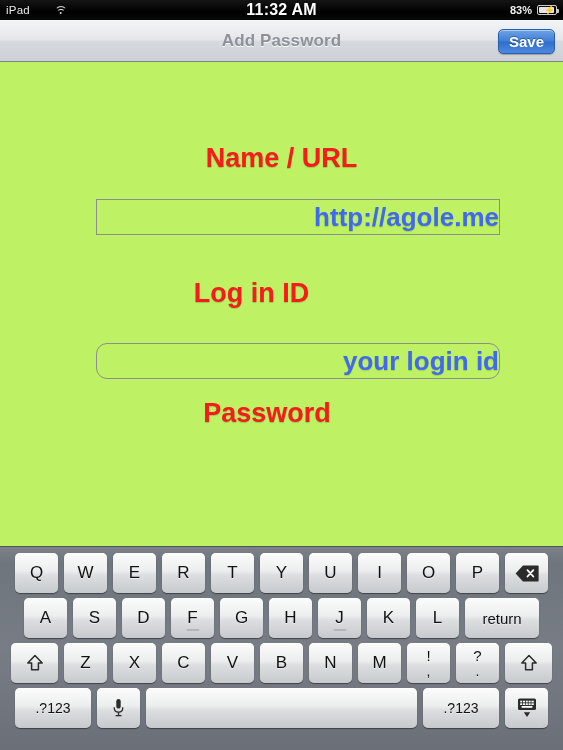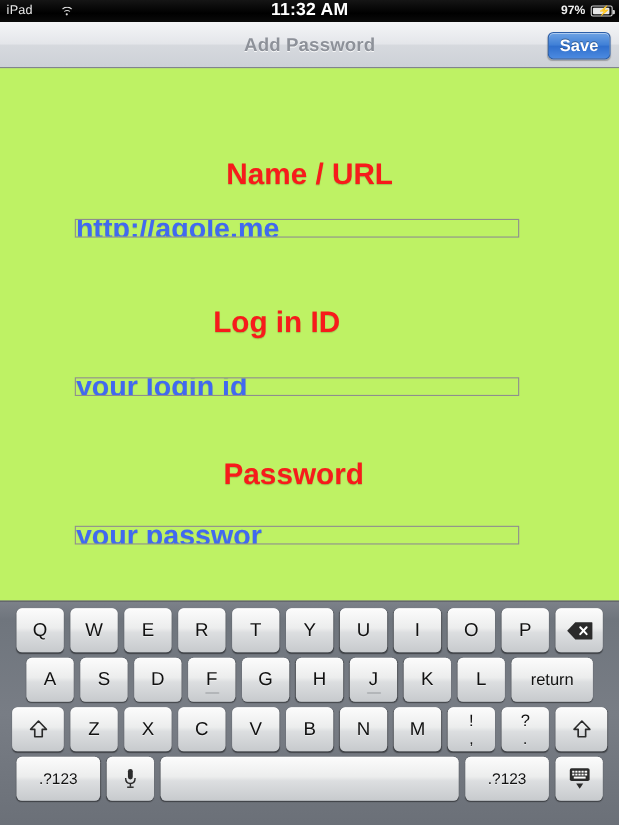--- a/index.html
+++ b/index.html
@@ -135,41 +135,42 @@
   }
   .field-label {
     text-align: center;
     color: #f71b1b;
     font-weight: bold;
     font-size: 27px;
     text-shadow: 0 1px 1px rgba(0,0,0,0.18);
   }
   .field-box {
     box-sizing: border-box;
-    height: 17px;
+    height: 36px;
     border: 1px solid #8e8e8e;
     background: transparent;
     display: flex;
     align-items: center;
-    justify-content: flex-start;
+    justify-content: flex-end;
     overflow: hidden;
+    margin-left: 28px;
   }
   .field-text {
     color: #4169f0;
     font-weight: bold;
     font-size: 26px;
     white-space: nowrap;
     text-shadow: 0 1px 1px rgba(0,0,0,0.15);
   }
   
   #g1-label { position:absolute; left:0; top:81px;  width:563px; }
   #g1-box   { position:absolute; left:68px; top:137px; width:404px; }
   #g2-label { position:absolute; left:0; top:216px; width:503px; }
-  #g2-box   { position:absolute; left:68px; top:281px; width:404px; }
-  #g3-label { position:absolute; left:0; top:354px; width:534px; }
+  #g2-box   { position:absolute; left:68px; top:281px; width:404px;border-radius:11px; }
+  #g3-label { position:absolute; left:0; top:336px; width:534px; }
   #g3-box   { position:absolute; left:68px; top:416px; width:404px; }
 
   
   .keyboard {
     position: absolute;
     left: 0; top: 546px;
     width: 563px;
     height: 204px;
     background: linear-gradient(to bottom, #7c8189 0%, #6f757d 8%, #787d85 50%, #6b7078 100%);
     border-top: 1px solid #4e5259;
@@ -227,21 +228,21 @@
   <div class="sb-left">
     <span class="sb-device">iPad</span>
     <span class="wifi-icon">
         <i class="a"></i>
         <i class="b"></i>
         <i class="c"></i>
       </span>
   </div>
   <div class="sb-time">11:32 AM</div>
   <div class="sb-right">
-    <span class="sb-batt-pct">97%</span>
+    <span class="sb-batt-pct">83%</span>
     <span class="batt-icon">
       <span class="batt-fill"></span>
       <span class="batt-bolt">⚡</span>
     </span>
   </div>
 </div>
 
 <div class="navbar">
   <div class="nav-title">Add Password</div>
   <div class="save-btn">Save</div>
@@ -253,23 +254,20 @@
   <div class="field-box" id="g1-box">
     <span class="field-text">http://agole.me</span>
   </div>
 
   <div class="field-label" id="g2-label">Log in ID</div>
   <div class="field-box" id="g2-box">
     <span class="field-text">your login id</span>
   </div>
 
   <div class="field-label" id="g3-label">Password</div>
-  <div class="field-box" id="g3-box">
-    <span class="field-text">your passwor</span>
-  </div>
 
 </div>
 
 <div class="keyboard">
 
   <div class="kb-row">
     <div class="key">Q</div>
     <div class="key">W</div>
     <div class="key">E</div>
     <div class="key">R</div>

